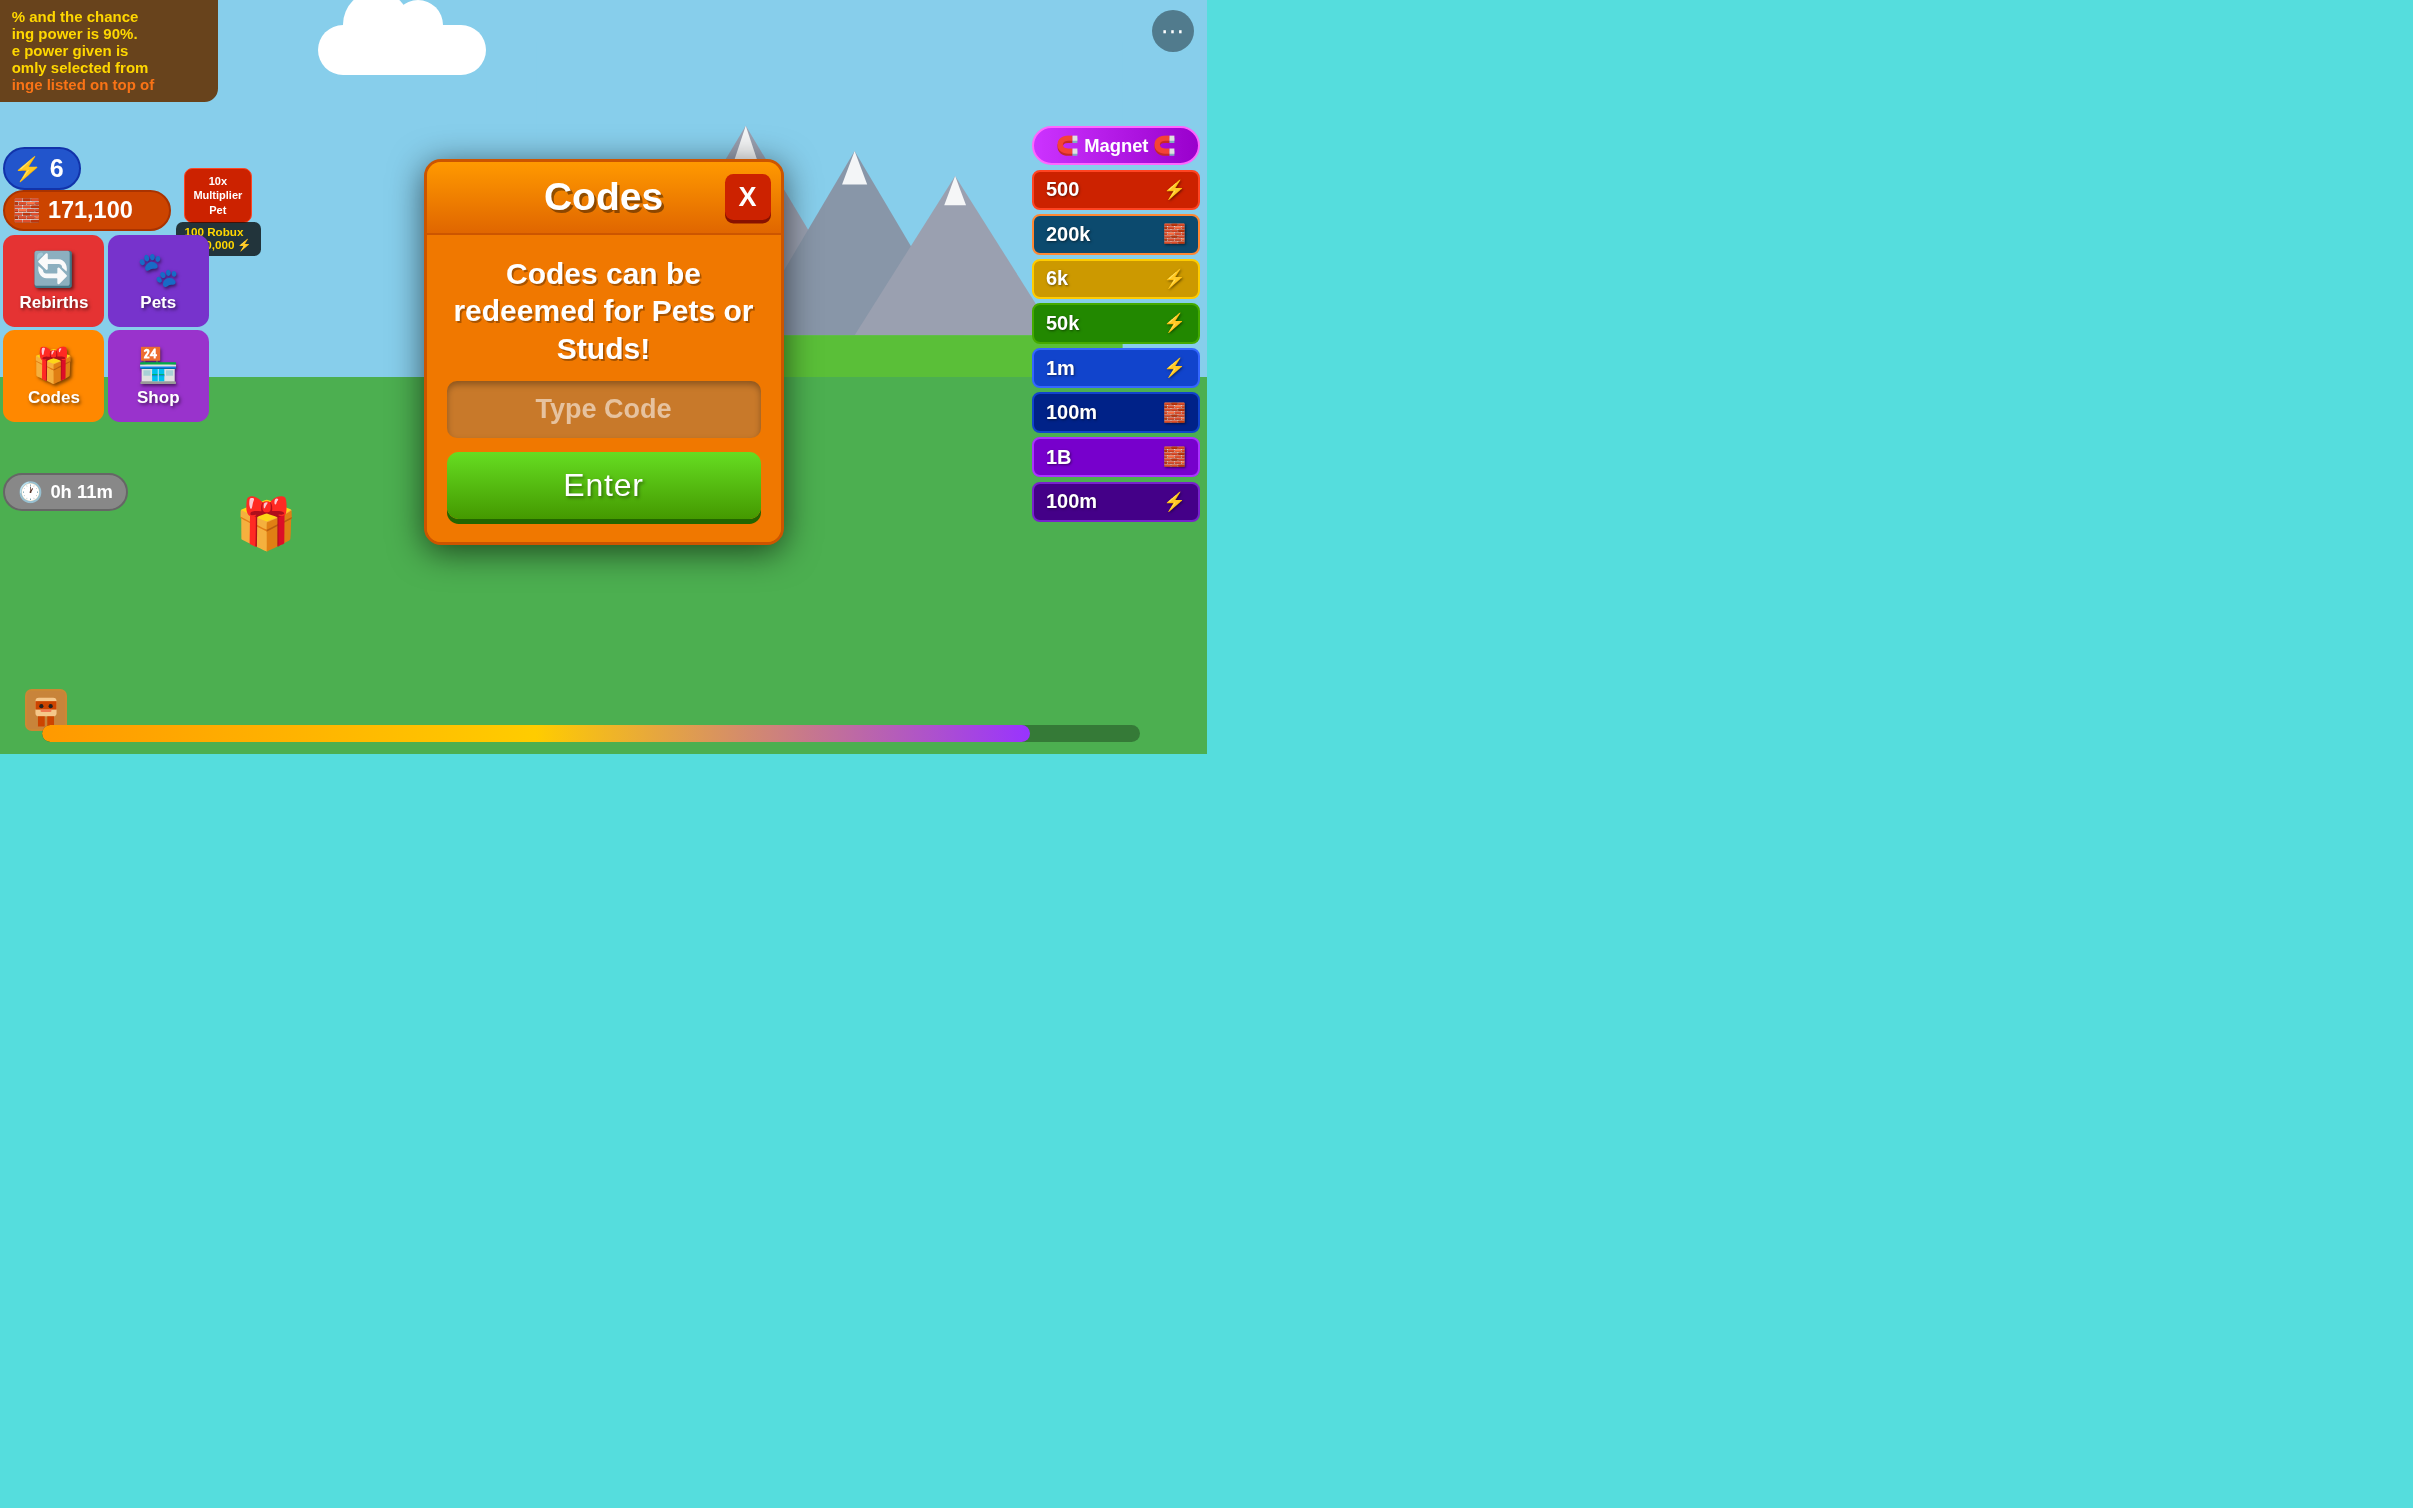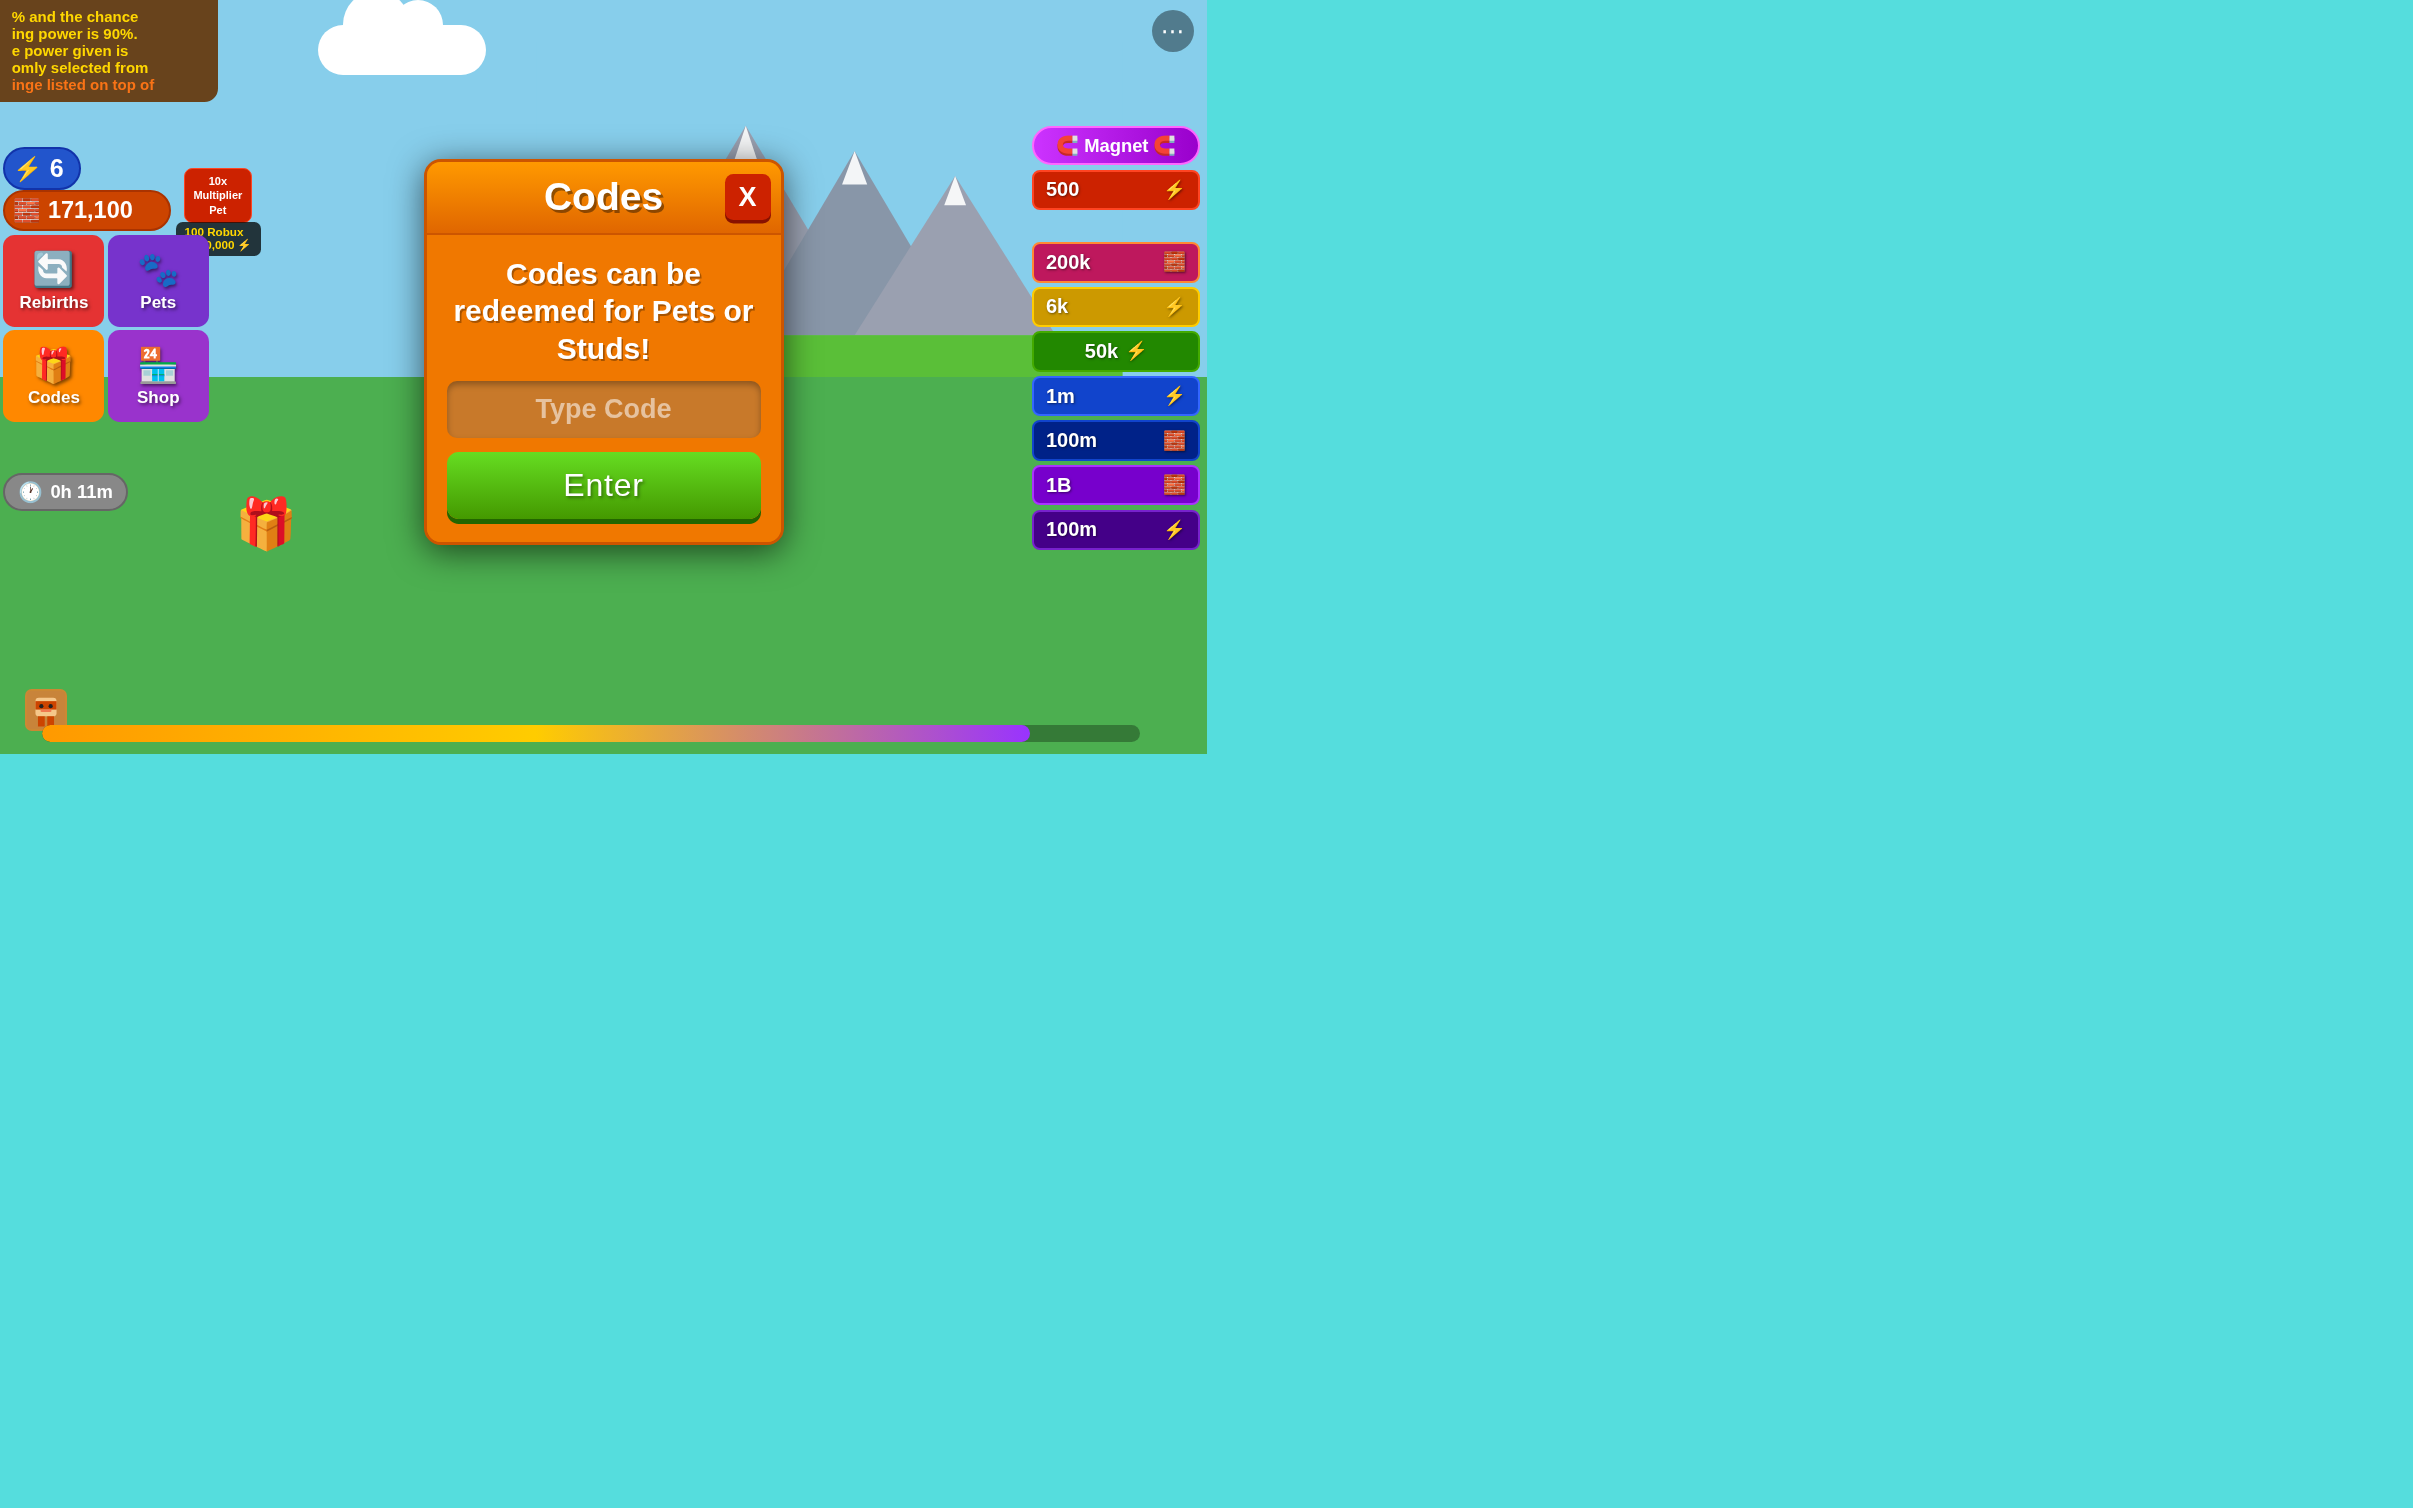--- a/index.html
+++ b/index.html
@@ -193,23 +193,23 @@
       gap: 6.7px;
       min-width: 168px;
       border: 2.5px solid rgba(255,255,255,0.3);
       font-size: 18.4px;
       font-weight: 900;
       color: white;
       text-shadow: 0.8px 0.8px 2.5px rgba(0,0,0,0.5);
     }
 
     .btn-red { background: #cc2200; border-color: #ff4422; }
-    .btn-orange { background: #be185d; border-color: #ff8833; margin-top: 28px; }
+    .btn-orange { background: #0c4a6e; border-color: #ff8833; }
     .btn-yellow { background: #cc9900; border-color: #ffcc00; }
-    .btn-green { background: #228800; border-color: #44aa00; justify-content: center; }
+    .btn-green { background: #228800; border-color: #44aa00; }
     .btn-blue { background: #1144cc; border-color: #3366ff; }
     .btn-darkblue { background: #002288; border-color: #1144cc; }
     .btn-purple { background: #7700cc; border-color: #aa33ff; }
     .btn-darkpurple { background: #440088; border-color: #7722cc; }
 
     .shop-btn .shop-value { font-size: 20px; font-weight: 900; }
     .shop-btn .shop-icon { font-size: 18.4px; }
 
     
     .progress-bar-container {

